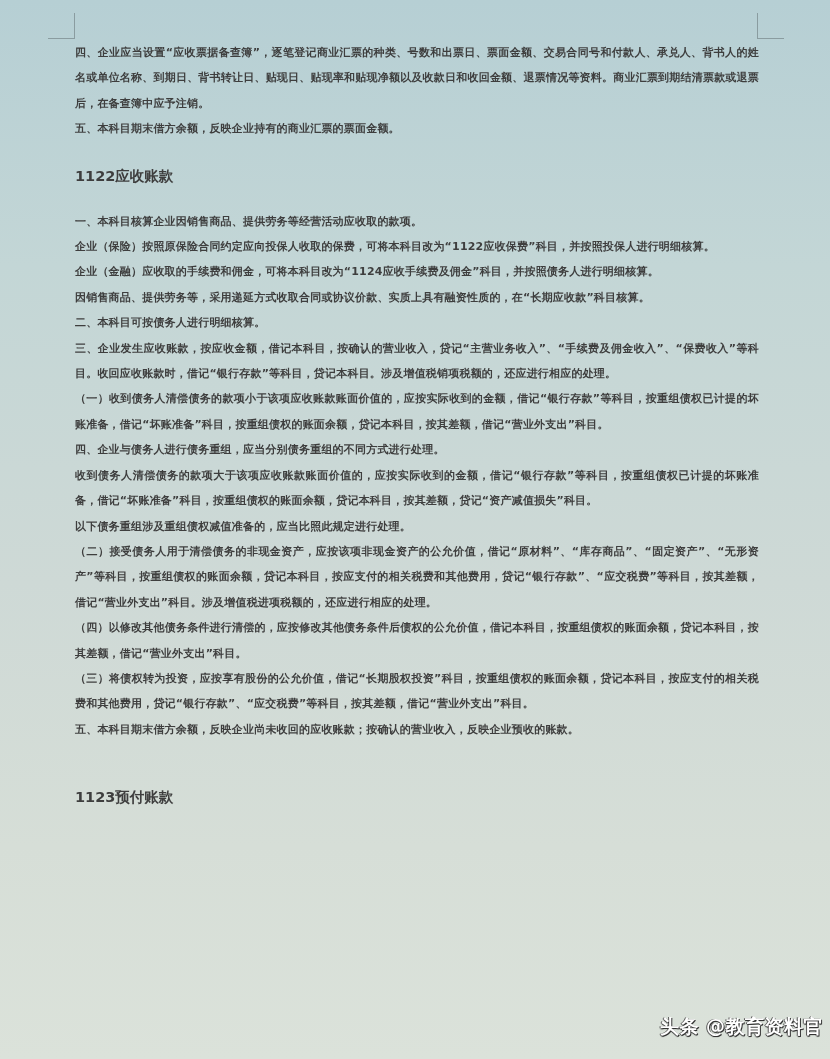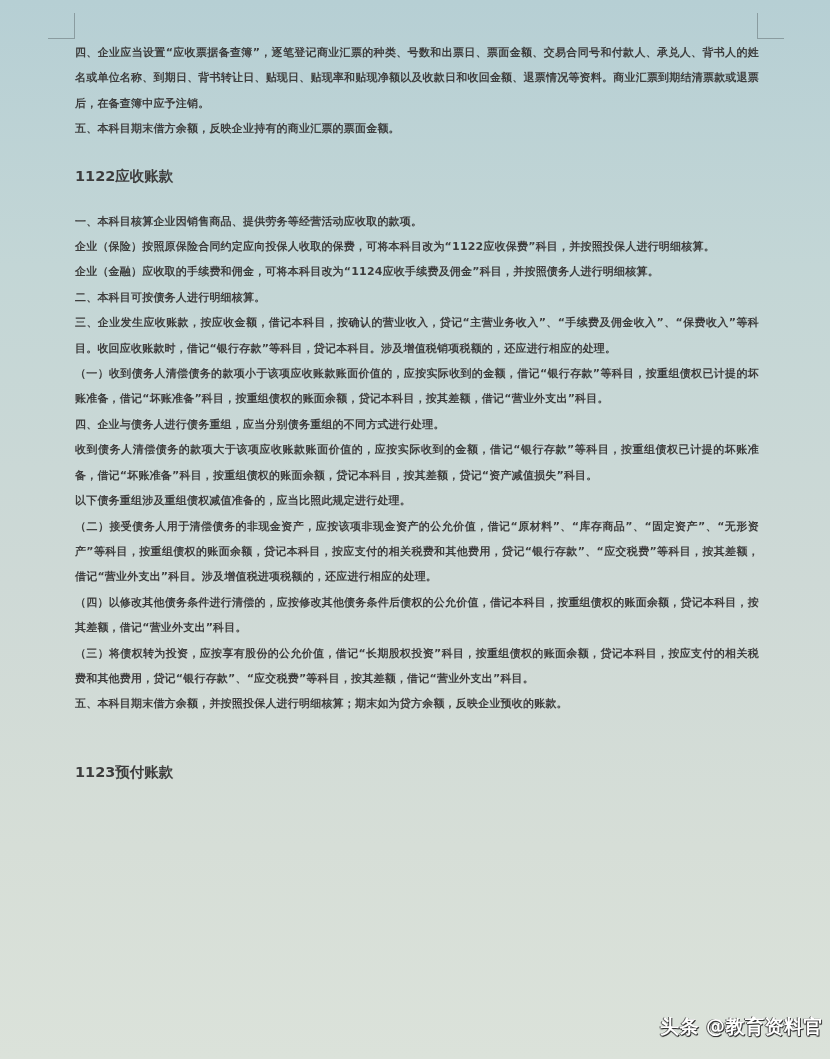--- a/index.html
+++ b/index.html
@@ -84,28 +84,29 @@
     <p class="p">四、企业应当设置“应收票据备查簿”，逐笔登记商业汇票的种类、号数和出票日、票面金额、交易合同号和付款人、承兑人、背书人的姓名或单位名称、到期日、背书转让日、贴现日、贴现率和贴现净额以及收款日和收回金额、退票情况等资料。商业汇票到期结清票款或退票后，在备查簿中应予注销。</p>
     <p class="p">五、本科目期末借方余额，反映企业持有的商业汇票的票面金额。</p>
   </div>
 
   <h2 class="heading h-1122">1122应收账款</h2>
 
   <div>
     <p class="p">一、本科目核算企业因销售商品、提供劳务等经营活动应收取的款项。</p>
     <p class="p">企业（保险）按照原保险合同约定应向投保人收取的保费，可将本科目改为“1122应收保费”科目，并按照投保人进行明细核算。</p>
     <p class="p">企业（金融）应收取的手续费和佣金，可将本科目改为“1124应收手续费及佣金”科目，并按照债务人进行明细核算。</p>
+    <p class="p">因销售商品、提供劳务等，采用递延方式收取合同或协议价款、实质上具有融资性质的，在“长期应收款”科目核算。</p>
     <p class="p">二、本科目可按债务人进行明细核算。</p>
     <p class="p">三、企业发生应收账款，按应收金额，借记本科目，按确认的营业收入，贷记“主营业务收入”、“手续费及佣金收入”、“保费收入”等科目。收回应收账款时，借记“银行存款”等科目，贷记本科目。涉及增值税销项税额的，还应进行相应的处理。</p>
     <p class="p">（一）收到债务人清偿债务的款项小于该项应收账款账面价值的，应按实际收到的金额，借记“银行存款”等科目，按重组债权已计提的坏账准备，借记“坏账准备”科目，按重组债权的账面余额，贷记本科目，按其差额，借记“营业外支出”科目。</p>
     <p class="p">四、企业与债务人进行债务重组，应当分别债务重组的不同方式进行处理。</p>
     <p class="p">收到债务人清偿债务的款项大于该项应收账款账面价值的，应按实际收到的金额，借记“银行存款”等科目，按重组债权已计提的坏账准备，借记“坏账准备”科目，按重组债权的账面余额，贷记本科目，按其差额，贷记“资产减值损失”科目。</p>
     <p class="p">以下债务重组涉及重组债权减值准备的，应当比照此规定进行处理。</p>
     <p class="p">（二）接受债务人用于清偿债务的非现金资产，应按该项非现金资产的公允价值，借记“原材料”、“库存商品”、“固定资产”、“无形资产”等科目，按重组债权的账面余额，贷记本科目，按应支付的相关税费和其他费用，贷记“银行存款”、“应交税费”等科目，按其差额，借记“营业外支出”科目。涉及增值税进项税额的，还应进行相应的处理。</p>
     <p class="p">（四）以修改其他债务条件进行清偿的，应按修改其他债务条件后债权的公允价值，借记本科目，按重组债权的账面余额，贷记本科目，按其差额，借记“营业外支出”科目。</p>
     <p class="p">（三）将债权转为投资，应按享有股份的公允价值，借记“长期股权投资”科目，按重组债权的账面余额，贷记本科目，按应支付的相关税费和其他费用，贷记“银行存款”、“应交税费”等科目，按其差额，借记“营业外支出”科目。</p>
-    <p class="p">五、本科目期末借方余额，并按照投保人进行明细核算；期末如为贷方余额，反映企业预收的账款。</p>
+    <p class="p">五、本科目期末借方余额，反映企业尚未收回的应收账款；按确认的营业收入，反映企业预收的账款。</p>
   </div>
 
   <h2 class="heading h-1123">1123预付账款</h2>
 </div>
 
 <div class="watermark">头条 @教育资料官</div>
 
 </body></html>

